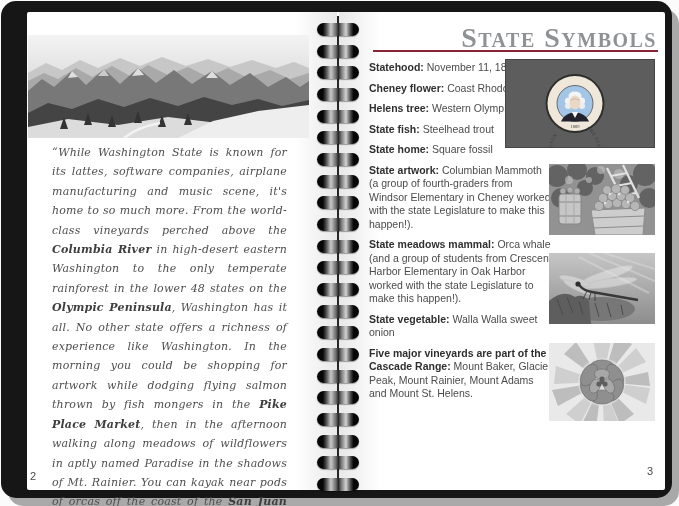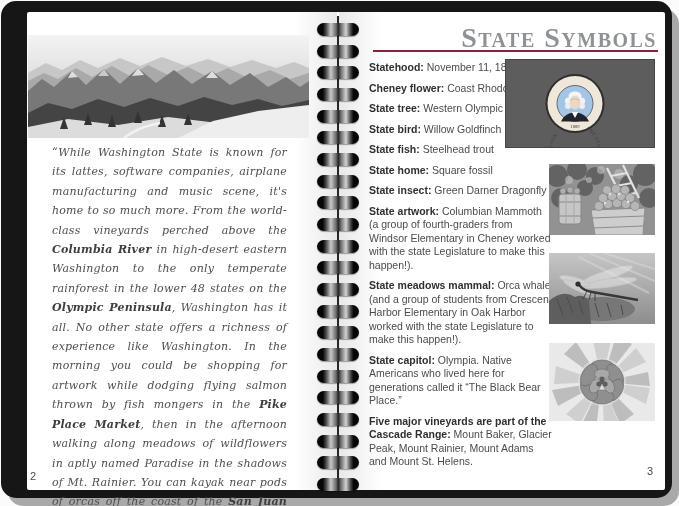--- a/index.html
+++ b/index.html
@@ -122,28 +122,26 @@
     </div>
 
     <div class="page" id="right-page">
       <div id="page-title">State Symbols</div>
       <div id="title-rule"></div>
 
       <div id="symbols-list">
 
       <p><b>Statehood:</b><span> November 11, 1889</span></p>
           <p><b>Cheney flower:</b><span> Coast Rhododendron</span></p>
-          <p><b>State tree:</b><span> Western Olympic</span></p>
-          <p><b>State bird:</b><span> Willow Goldfinch</span></p>
+          <p><b>Helens tree:</b><span> Western Olympic</span></p>
           <p><b>State fish:</b><span> Steelhead trout</span></p>
           <p><b>State home:</b><span> Square fossil</span></p>
-          <p><b>State insect:</b><span> Green Darner Dragonfly</span></p>
           <p><b>State artwork:</b><span> Columbian Mammoth (a group of fourth-graders from Windsor Elementary in Cheney worked with the state Legislature to make this happen!).</span></p>
           <p><b>State meadows mammal:</b><span> Orca whale (and a group of students from Crescent Harbor Elementary in Oak Harbor worked with the state Legislature to make this happen!).</span></p>
-          <p><b>State capitol:</b><span> Olympia. Native Americans who lived here for generations called it “The Black Bear Place.”</span></p>
+          <p><b>State vegetable:</b><span> Walla Walla sweet onion</span></p>
           <p><b>Five major vineyards are part of the Cascade Range:</b><span> Mount Baker, Glacier Peak, Mount Rainier, Mount Adams and Mount St. Helens.</span></p>
         </div>
 
       <div class="rimg" id="flag-image">
         <svg viewBox="0 0 150 89">
           <rect x="0.5" y="0.5" width="149" height="88" fill="var(--flag-gray,#5d5d5d)" stroke="#454545"></rect>
           <g transform="translate(70,44.5)">
             <circle r="29.5" fill="#2e2e2c"></circle>
             <circle r="27.5" fill="#efe8da"></circle>
             <circle r="18" fill="var(--seal-blue,#a3c6e6)" stroke="#4e4e4e" stroke-width="0.8"></circle>

